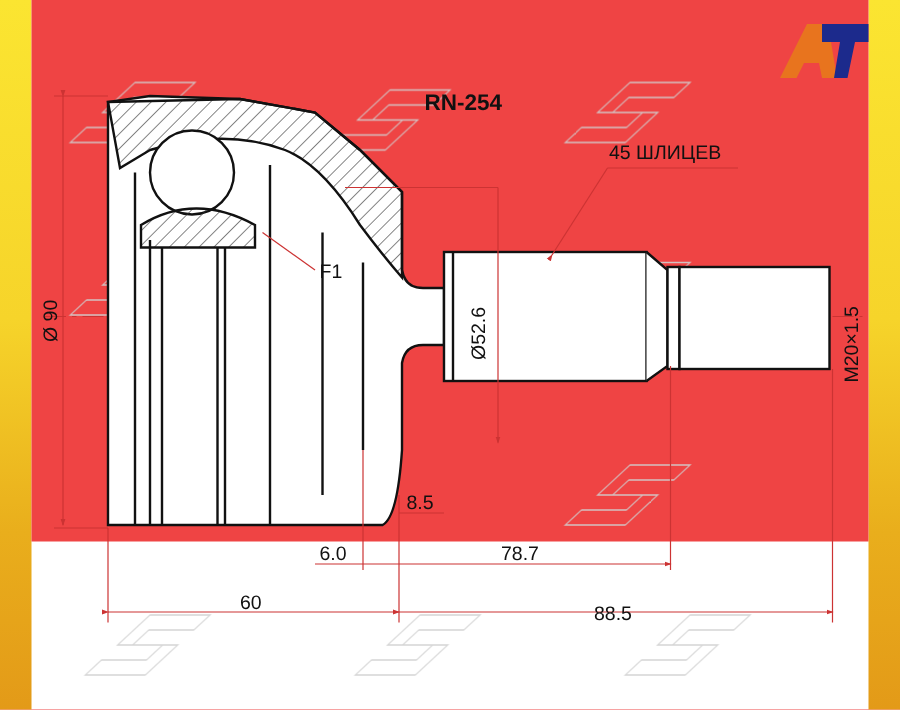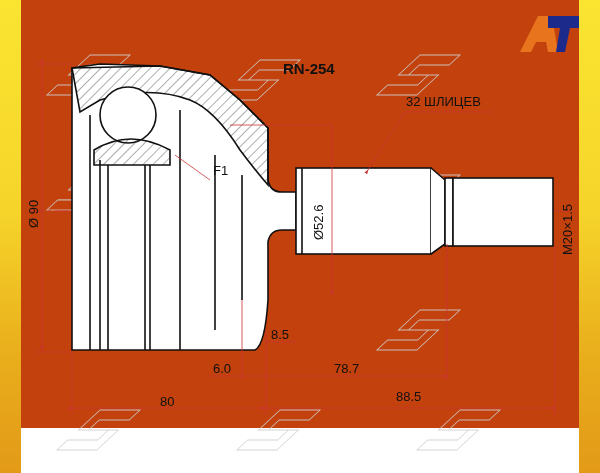--- a/index.html
+++ b/index.html
@@ -2,21 +2,21 @@
 <html><head>
 <meta charset="utf-8">
 <style>
   html, body { margin:0; padding:0; }
   body { width:600px; height:473px; position:relative; overflow:hidden; background:#fff;
          font-family:"Liberation Sans", sans-serif; }
   .band-left { position:absolute; left:0; top:0; width:21px; height:473px;
     background:linear-gradient(180deg,#fbe531 0%,#f6d42a 45%,#e9ae1c 75%,#e39a18 100%); }
   .band-right { position:absolute; right:0; top:0; width:21px; height:473px;
     background:linear-gradient(180deg,#fbe531 0%,#f6d42a 45%,#e9ae1c 75%,#e39a18 100%); }
-  .canvas { position:absolute; left:21px; top:0; width:558px; height:428px; background:#c2410c; }
+  .canvas { position:absolute; left:21px; top:0; width:558px; height:361px; background:#ef4444; }
   svg { position:absolute; left:0; top:0; }
   .lbl { position:absolute; font-size:13px; color:#111; line-height:1; white-space:nowrap; }
   .title { position:absolute; font-weight:bold; font-size:15px; color:#111; }
   .rot { transform-origin:left top; transform:rotate(-90deg); }
 </style>
 </head>
 <body>
 
 <div class="band-left"></div>
 <div class="band-right"></div>
@@ -113,23 +113,23 @@
     <line x1="175" y1="155" x2="210" y2="180"></line>
   </g>
 
   <g>
     <path d="M520,52 L538,16 L552,16 L558,52 L548,52 L546,42 L536,42 L531,52 Z" fill="#e8741e"></path>
     <path d="M548,16 L579,16 L579,28 L570,28 L565,52 L556,52 L560,28 L548,28 Z" fill="#1c2a8c"></path>
   </g>
 </svg>
 
 <div class="title" style="left:262px;top:60px">RN-254</div>
-<div class="lbl" style="left:385px;top:95px">32 ШЛИЦЕВ</div>
-<div class="lbl" style="left:192px;top:164px">F1</div>
+<div class="lbl" style="left:385px;top:95px">45 ШЛИЦЕВ</div>
+<div class="lbl" style="left:192px;top:174px">F1</div>
 <div class="lbl rot" style="left:6px;top:228px">Ø 90</div>
 <div class="lbl rot" style="left:291px;top:240px">Ø52.6</div>
 <div class="lbl rot" style="left:540px;top:255px">M20×1.5</div>
 <div class="lbl" style="left:250px;top:328px">8.5</div>
 <div class="lbl" style="left:192px;top:362px">6.0</div>
 <div class="lbl" style="left:313px;top:362px">78.7</div>
-<div class="lbl" style="left:139px;top:395px">80</div>
-<div class="lbl" style="left:375px;top:390px">88.5</div>
+<div class="lbl" style="left:139px;top:395px">60</div>
+<div class="lbl" style="left:375px;top:402px">88.5</div>
 </div>
 
 </body></html>

